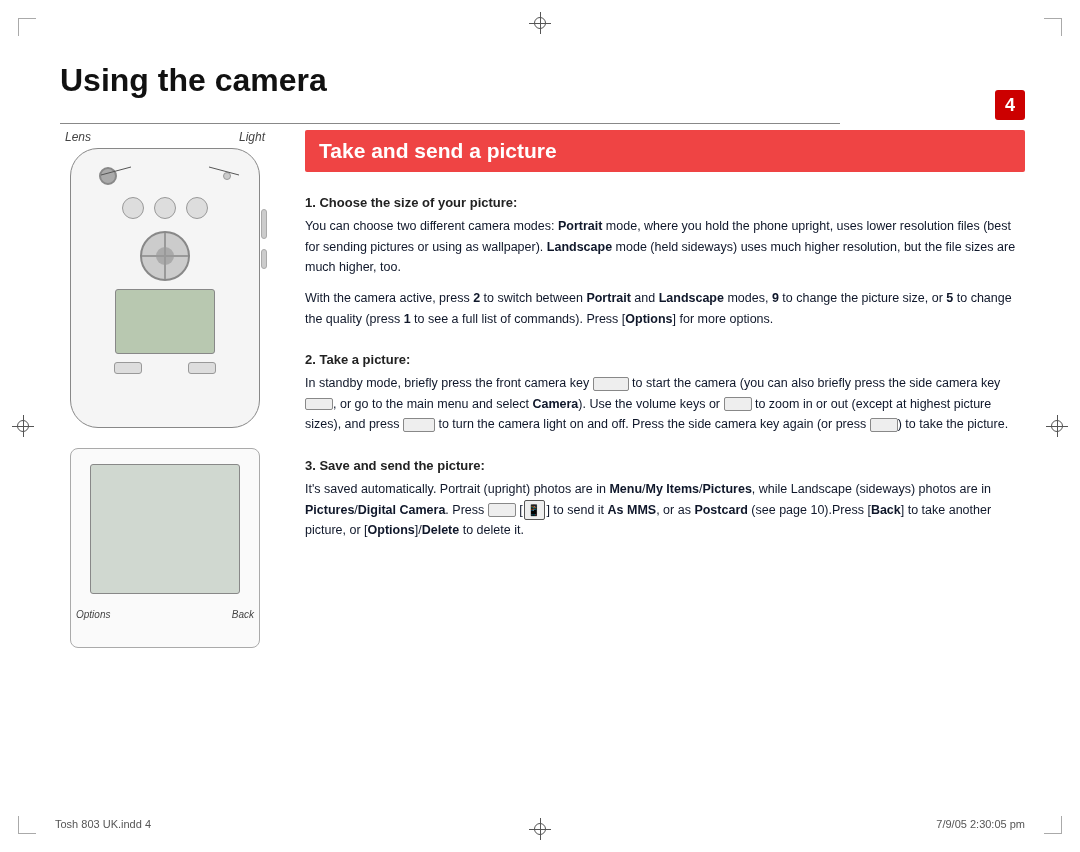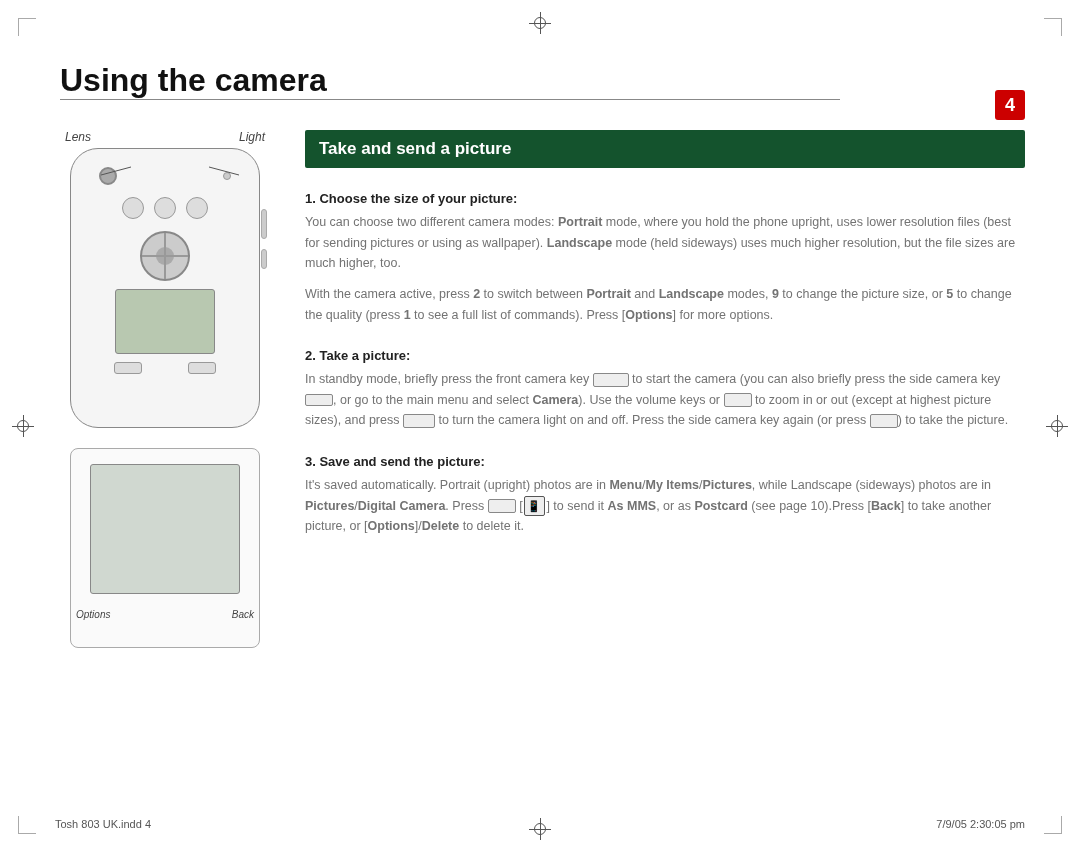--- a/index.html
+++ b/index.html
@@ -74,21 +74,21 @@
 
     
     .page-title {
       position: absolute;
       top: 62px;
       left: 60px;
       font-size: 32px;
       font-weight: bold;
       color: #111;
       border-bottom: 1px solid #888;
-      padding-bottom: 0;
+      padding-bottom: 24px;
       width: 780px;
     }
 
     
     .left-column {
       position: absolute;
       top: 130px;
       left: 55px;
       width: 220px;
     }
@@ -226,40 +226,40 @@
     .intro-text {
       font-size: 12.5px;
       font-style: italic;
       color: #333;
       line-height: 1.6;
       margin-bottom: 20px;
     }
 
     
     .section-header {
-      background: #14532d;
+      background: #ef4444;
       color: #fff;
-      font-size: 17px;
+      font-size: 21px;
       font-weight: bold;
       padding: 9px 14px;
       margin-bottom: 8px;
       border-radius: 2px;
     }
 
     .subsection-title {
       font-size: 13px;
       font-weight: bold;
       margin-bottom: 6px;
       margin-top: 23px;
     }
 
     .body-text {
       font-size: 12.5px;
       line-height: 1.65;
-      color: #737373;
+      color: #0f172a;
       margin-bottom: 10px;
     }
 
     .body-text .bold { font-weight: bold; }
 
     
     .key-icon {
       display: inline-block;
       font-size: 11px;
       border: 1px solid #555;

